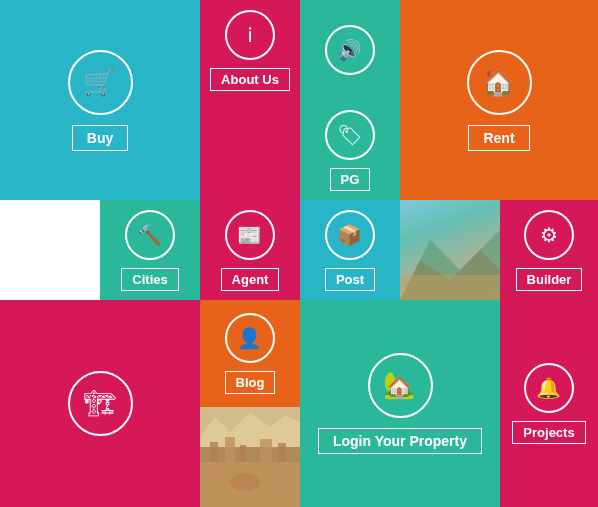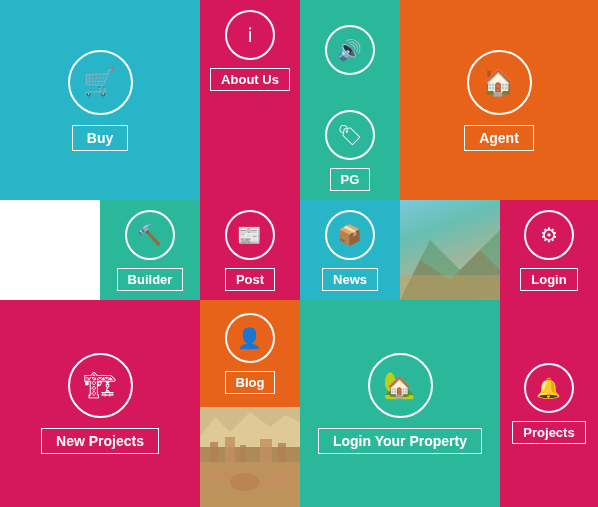--- a/index.html
+++ b/index.html
@@ -258,67 +258,66 @@
     <div class="icon-circle">ℹ</div>
     <div class="tile-label">About Us</div>
   </div>
 
   <div class="tile-login" style="grid-column:3;grid-row:1;">
     <div class="icon-circle">🔊</div>
   </div>
 
   <div class="tile-orange-large" style="grid-column:4/6;grid-row:1/3;">
     <div class="icon-circle-lg">🏠</div>
-    <div class="tile-label-lg">Agent</div>
+    <div class="tile-label-lg">Rent</div>
   </div>
 
   <div style="background-color:#d4185a;grid-column:2;grid-row:2;"></div>
 
   <div class="tile-pg" style="grid-column:3;grid-row:2;">
     <div class="icon-circle">🏷</div>
     <div class="tile-label">PG</div>
   </div>
 
   <div class="tile-builder" style="grid-area: 3 / 1; background: rgb(43, 184, 154); display: flex; flex-direction: column; align-items: center; justify-content: center; gap: 8px; margin-left: 100px;">
     <div class="icon-circle">🔨</div>
-    <div class="tile-label">Builder</div>
+    <div class="tile-label">Cities</div>
   </div>
 
   <div class="tile-blog" style="grid-column:2;grid-row:3;">
     <div class="icon-circle">📰</div>
-    <div class="tile-label">Post</div>
+    <div class="tile-label">Agent</div>
   </div>
 
   <div class="tile-news" style="grid-column:3;grid-row:3;">
     <div class="icon-circle">📦</div>
-    <div class="tile-label">News</div>
+    <div class="tile-label">Post</div>
   </div>
 
   <div class="tile-img-left" style="grid-column:4;grid-row:3;">
     <div class="img-scene-right" style="width:100%;height:100%;background:
       linear-gradient(160deg, #7ec8d8 0%, #5ab898 30%, #b8a870 60%, #d4c090 100%);
       position:relative;">
 
       <svg width="100%" height="100%" viewBox="0 0 100 100" preserveAspectRatio="none" style="position:absolute;top:0;left:0;">
         <rect width="100" height="100" fill="#7bcbdb" opacity="0.4"></rect>
         <polygon points="0,100 30,40 60,70 100,30 100,100" fill="#5a9a70" opacity="0.6"></polygon>
         <polygon points="0,100 20,60 50,80 80,50 100,70 100,100" fill="#8a7a50" opacity="0.5"></polygon>
         <rect x="0" y="75" width="100" height="25" fill="#c4a060" opacity="0.5"></rect>
       </svg>
     </div>
   </div>
 
   <div class="tile-cities" style="grid-column:5;grid-row:3;">
     <div class="icon-circle">⚙</div>
-    <div class="tile-label">Login</div>
+    <div class="tile-label">Builder</div>
   </div>
 
   <div class="tile-new-projects" style="grid-column:1;grid-row:4/6;">
     <div class="icon-circle-lg">🏗</div>
-    <div class="tile-label-lg">New Projects</div>
   </div>
 
   <div class="tile-agent" style="grid-column:2;grid-row:4;">
     <div class="icon-circle">👤</div>
     <div class="tile-label">Blog</div>
   </div>
 
   <div class="tile-post" style="grid-column:3/5;grid-row:4/6;">
     <div class="icon-circle-lg">🏡</div>
     <div class="tile-label-lg">Login Your Property</div>

